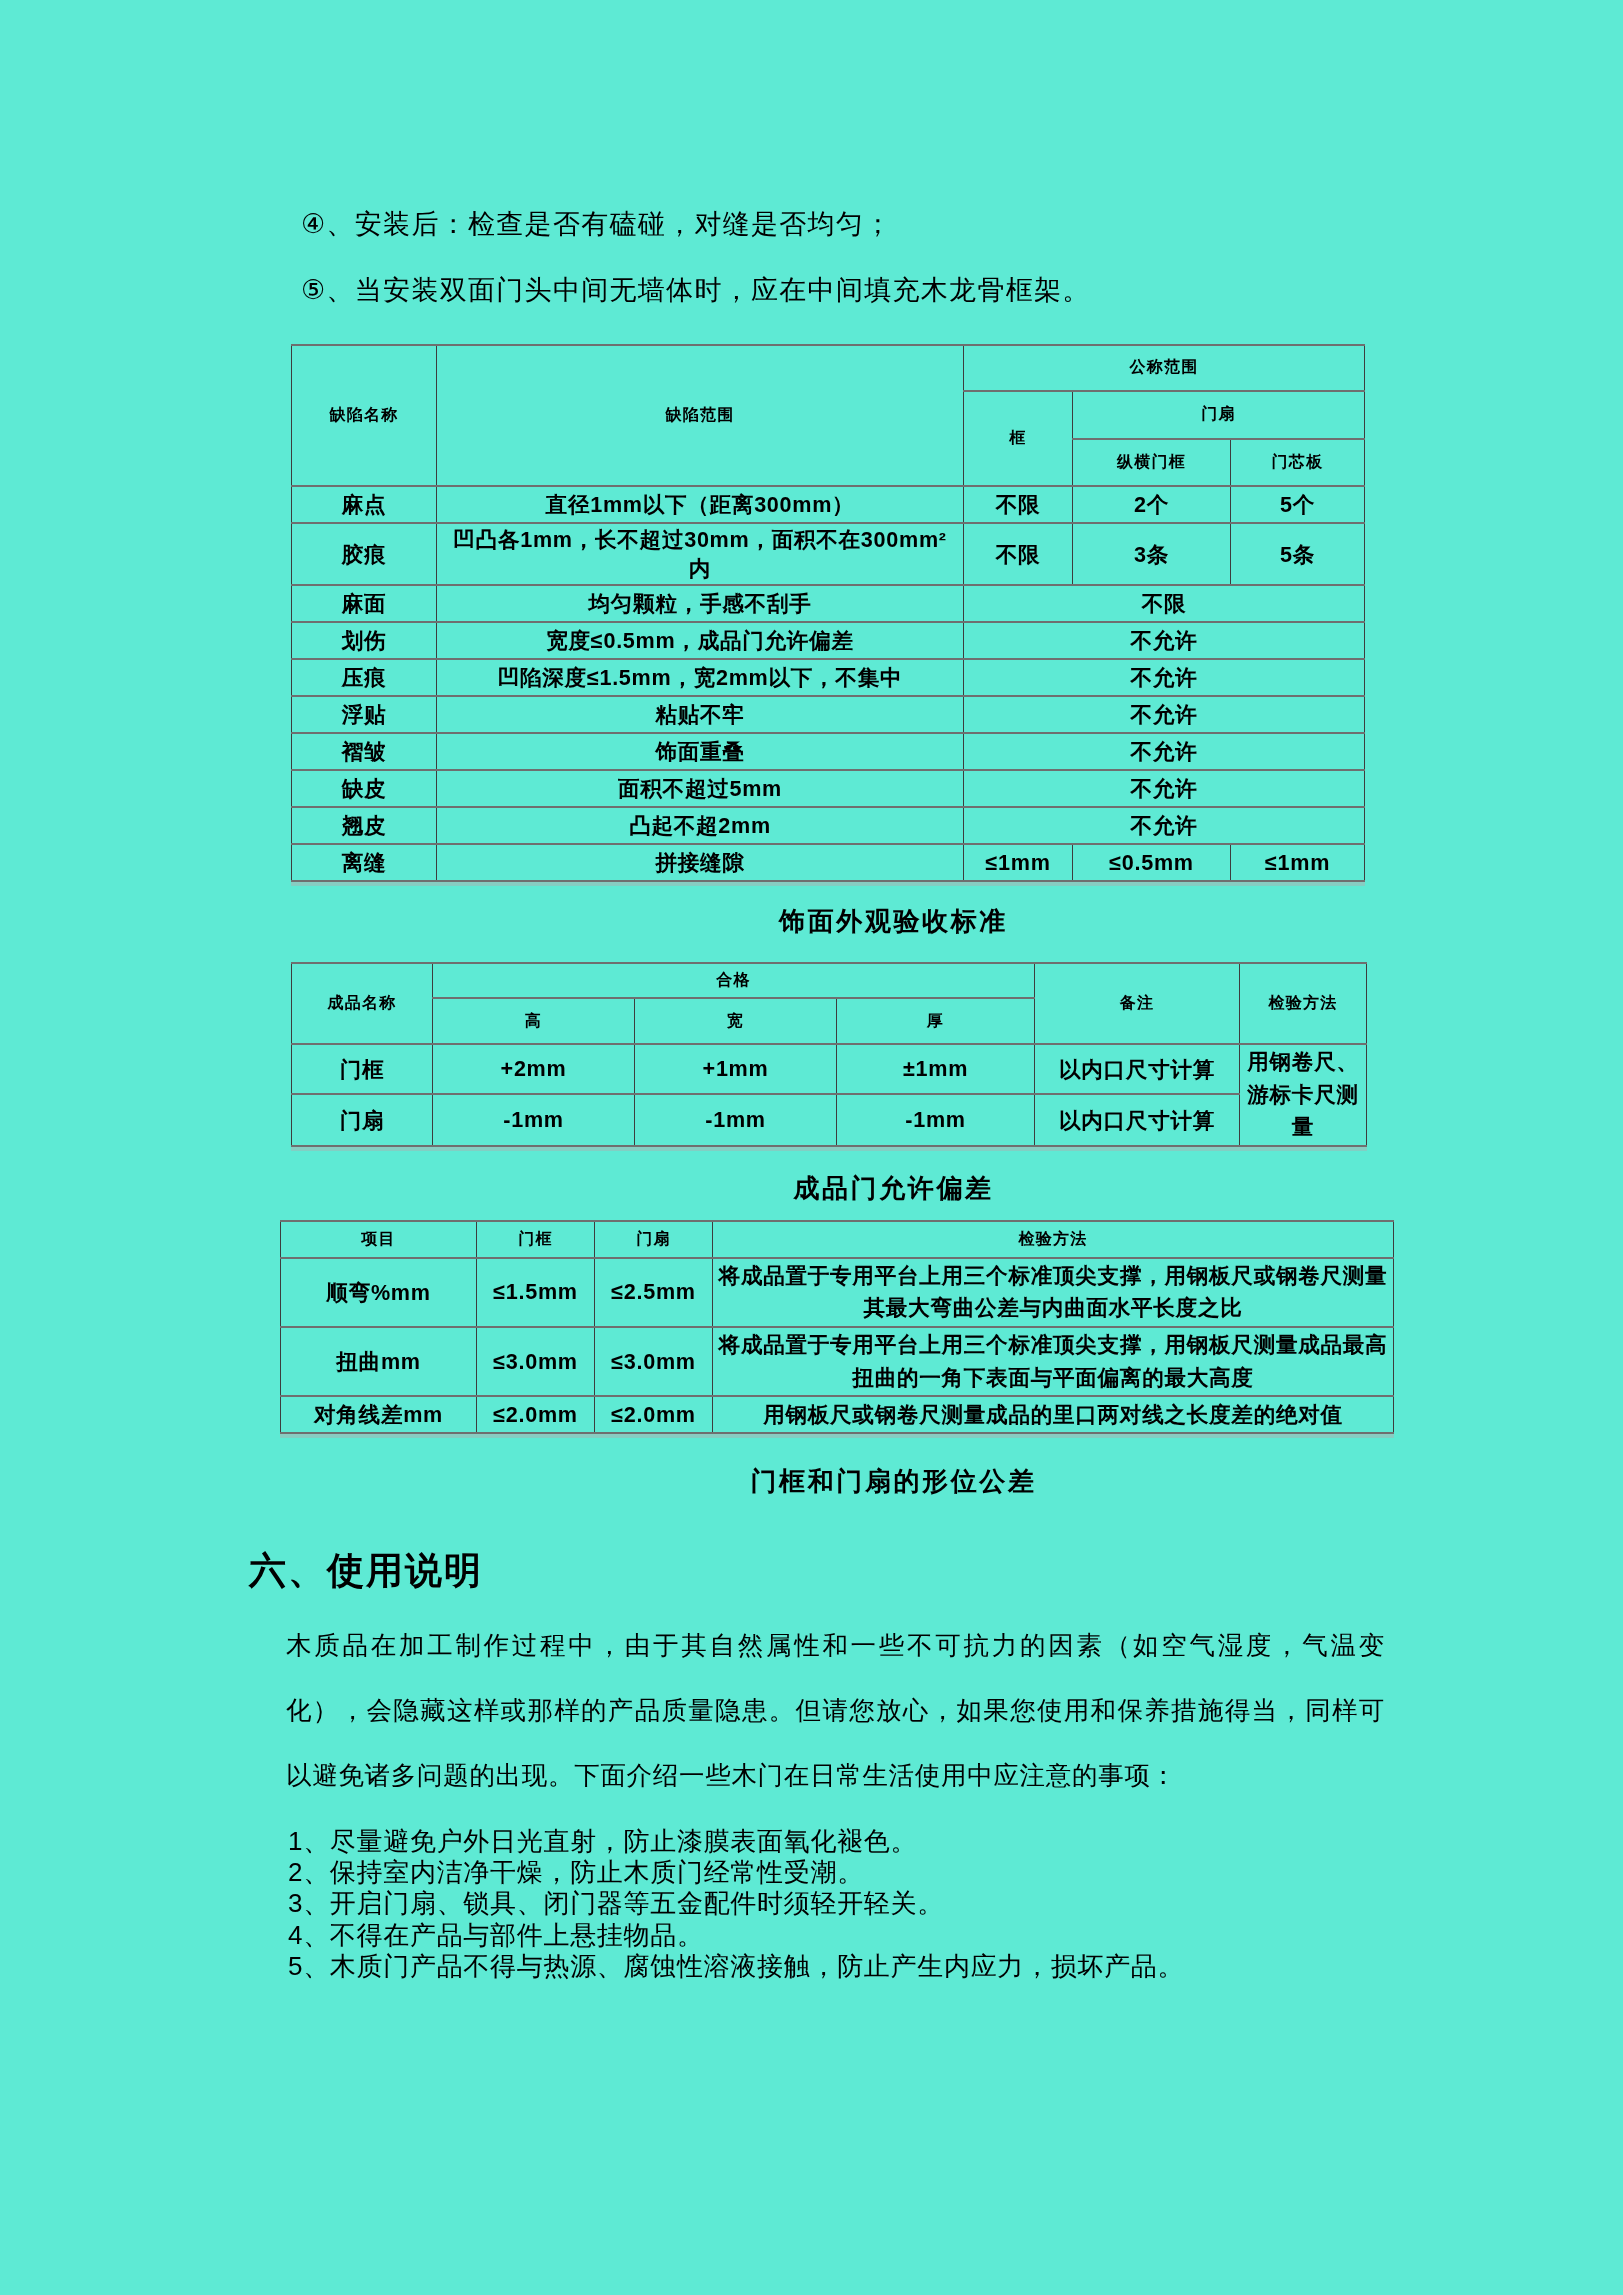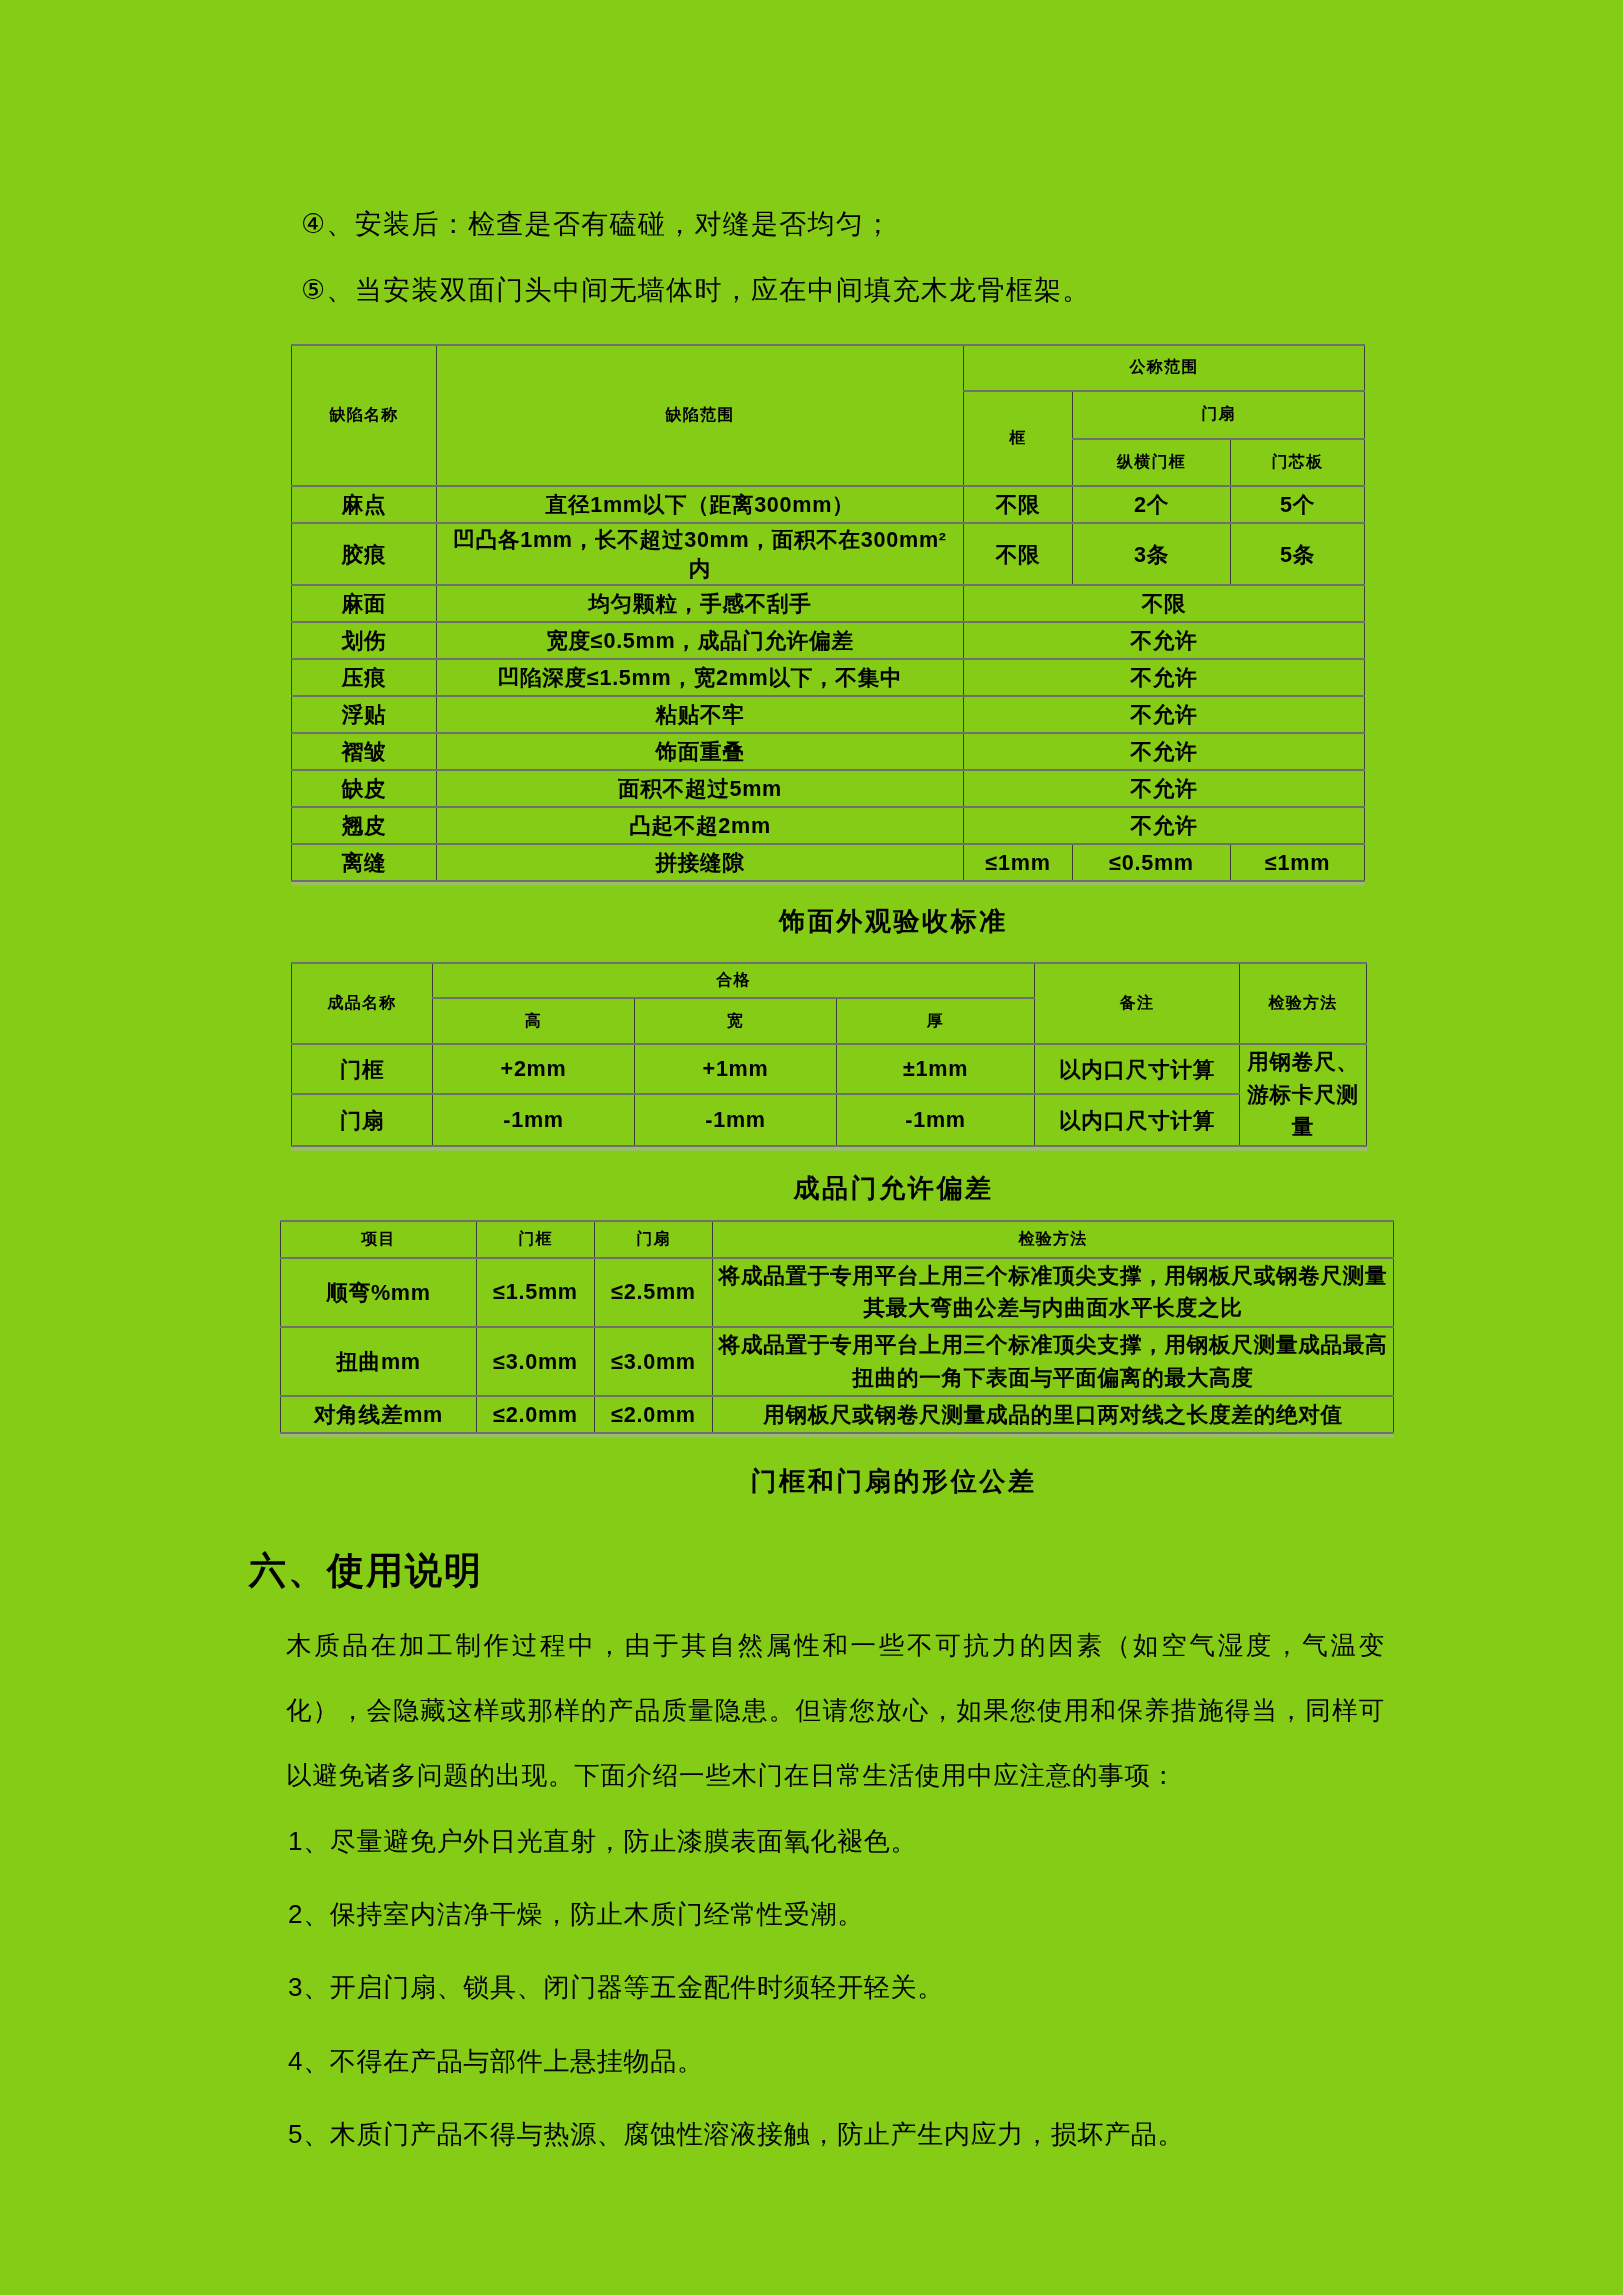--- a/index.html
+++ b/index.html
@@ -4,21 +4,21 @@
 <style>
   html, body {
     margin: 0;
     padding: 0;
     background: #ffffff;
   }
   .page {
     position: relative;
     width: 1623px;
     height: 2295px;
-    background: #84cc16;
+    background: #5eead4;
     font-family: "Liberation Sans", "DejaVu Sans", sans-serif;
     color: #000000;
     overflow: hidden;
     box-sizing: border-box;
     padding-top: 209px;
   }
   
   .intro-item {
     margin-left: 301px;
     font-size: 27px;
@@ -92,21 +92,21 @@
     text-align: justify;
   }
   .usage-list { margin-top: 18.3px; }
   .usage-list-item {
     margin-left: 288px;
     font-size: 26px;
     line-height: 1.2;
     letter-spacing: 0.7px;
     white-space: nowrap;
   }
-  .usage-list-item + .usage-list-item { margin-top: 42px; }
+  .usage-list-item + .usage-list-item { }
 </style>
 </head>
 <body>
 
 <div class="page">
 
   <div class="intro-item">④、安装后：检查是否有磕碰，对缝是否均匀；</div>
   <div class="intro-item">⑤、当安装双面门头中间无墙体时，应在中间填充木龙骨框架。</div>
 
   <table class="doc-table" id="defect-table">

